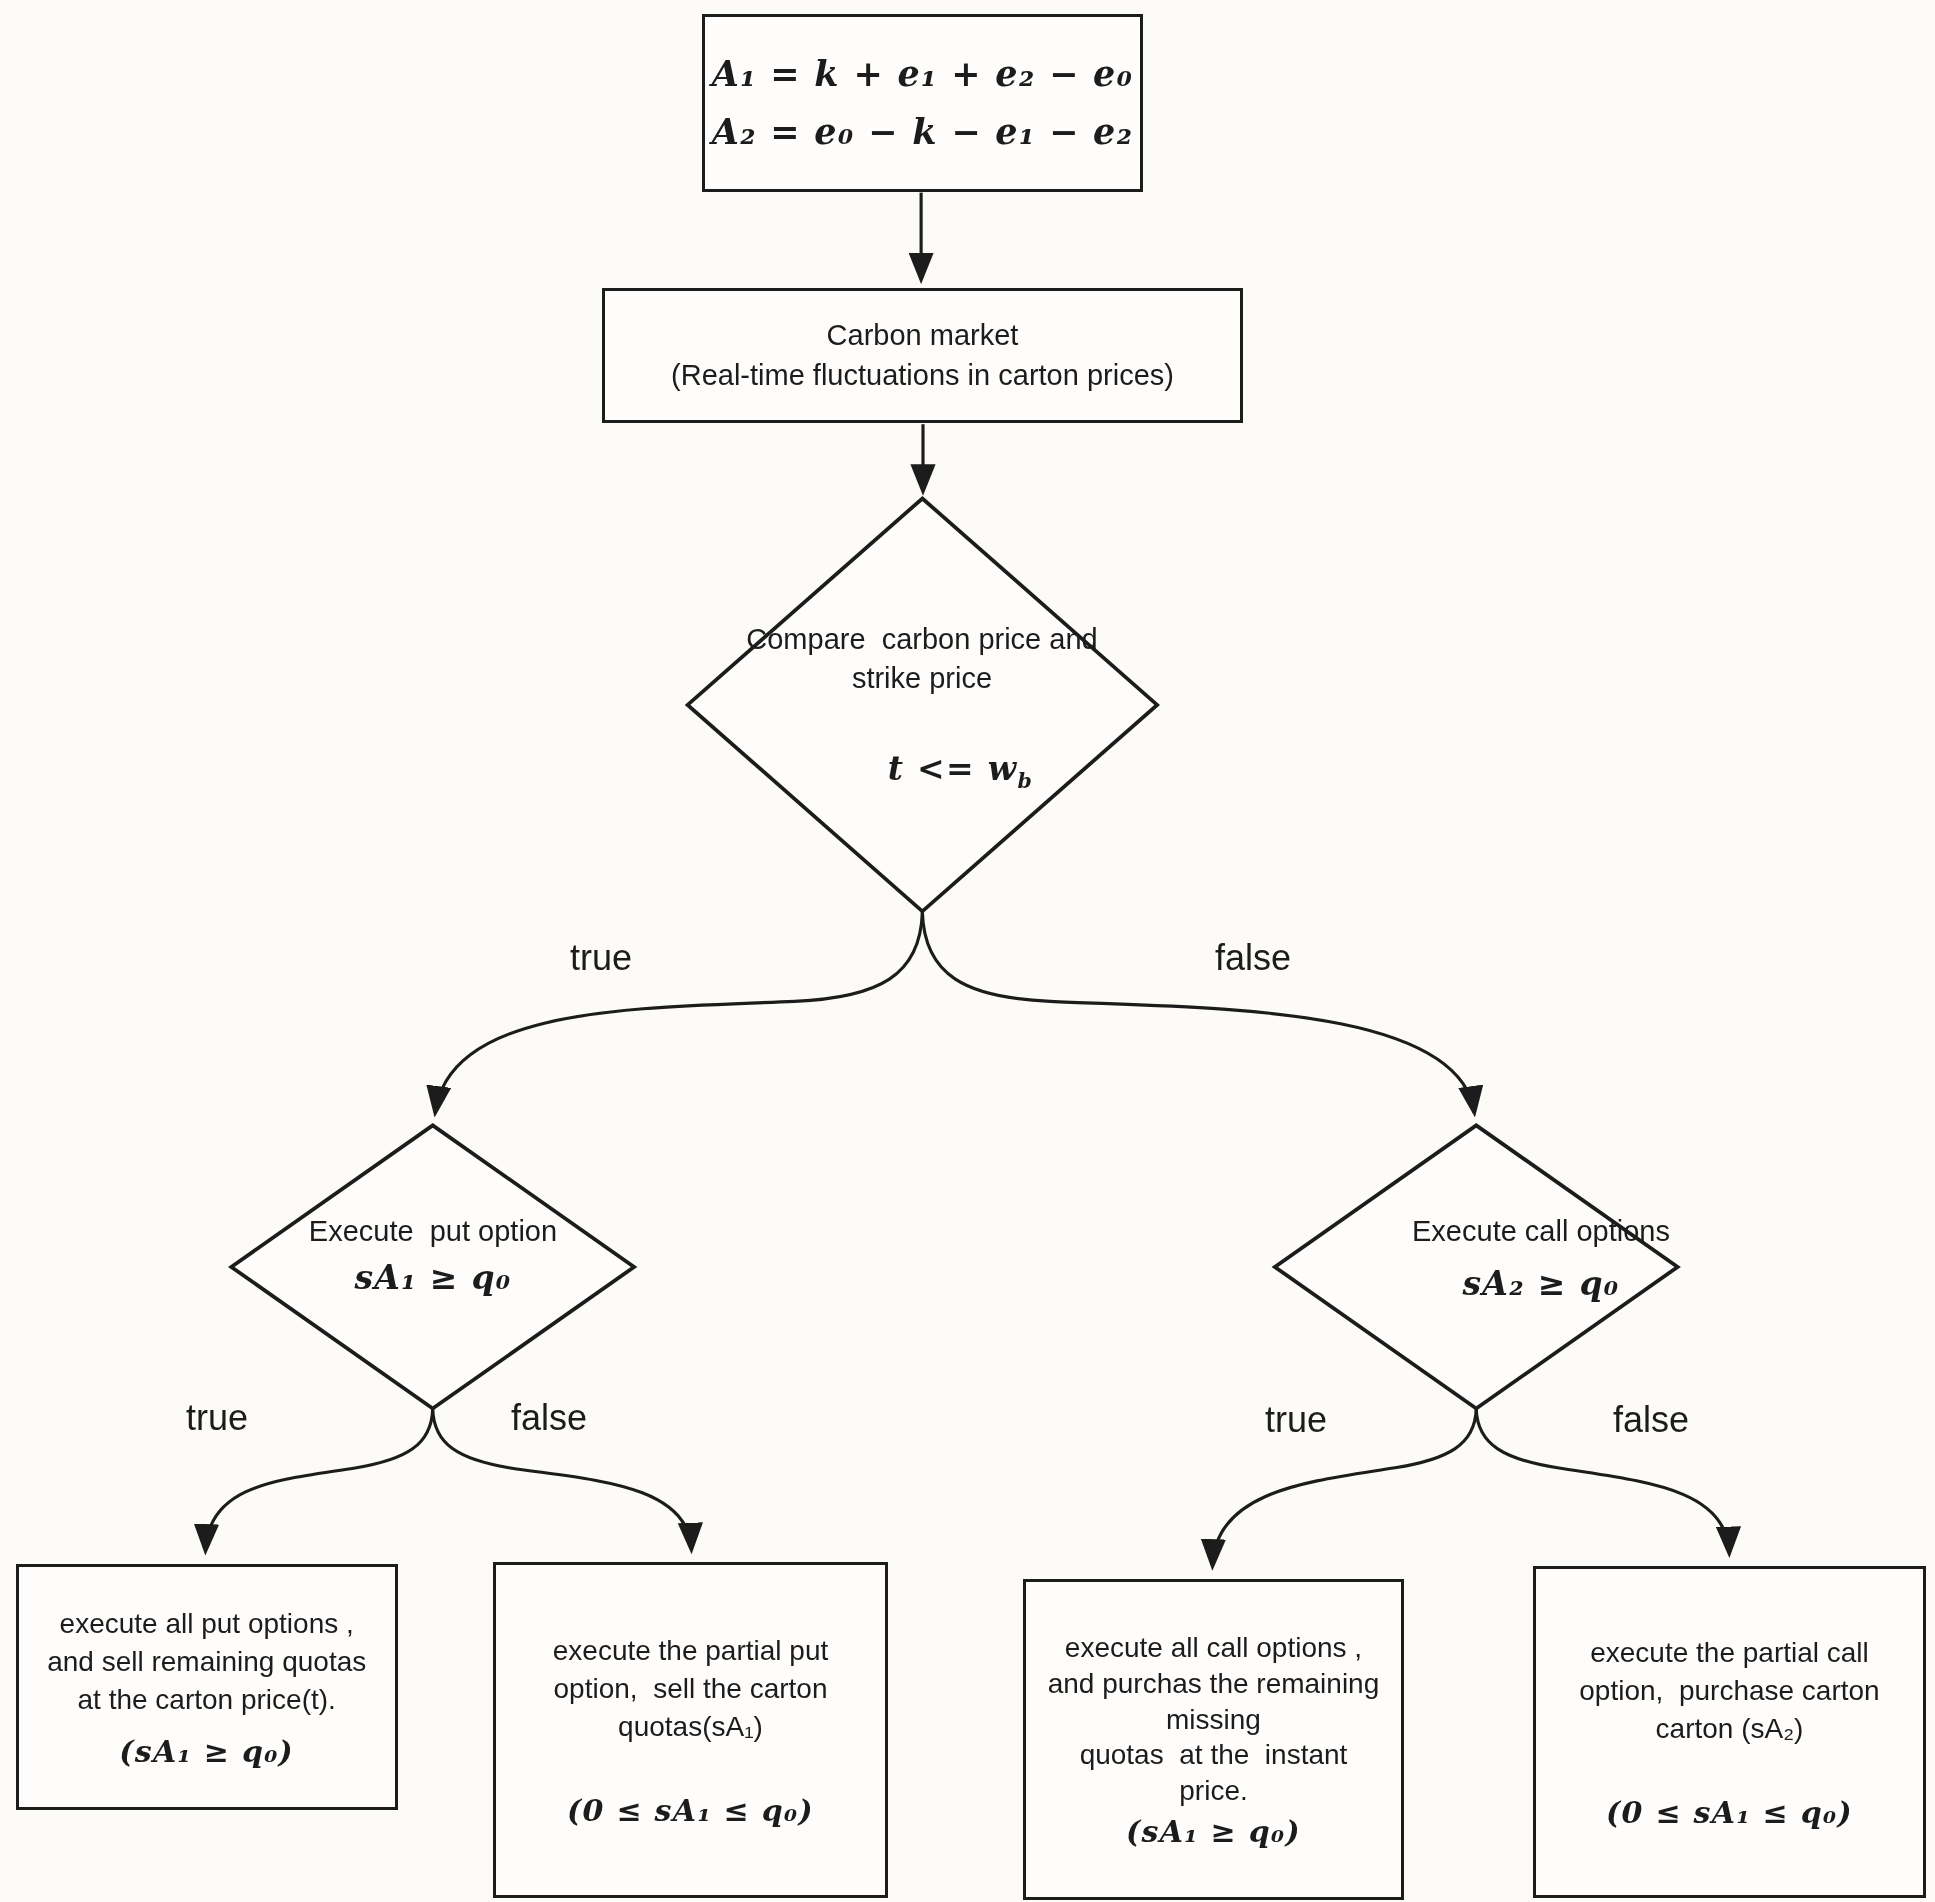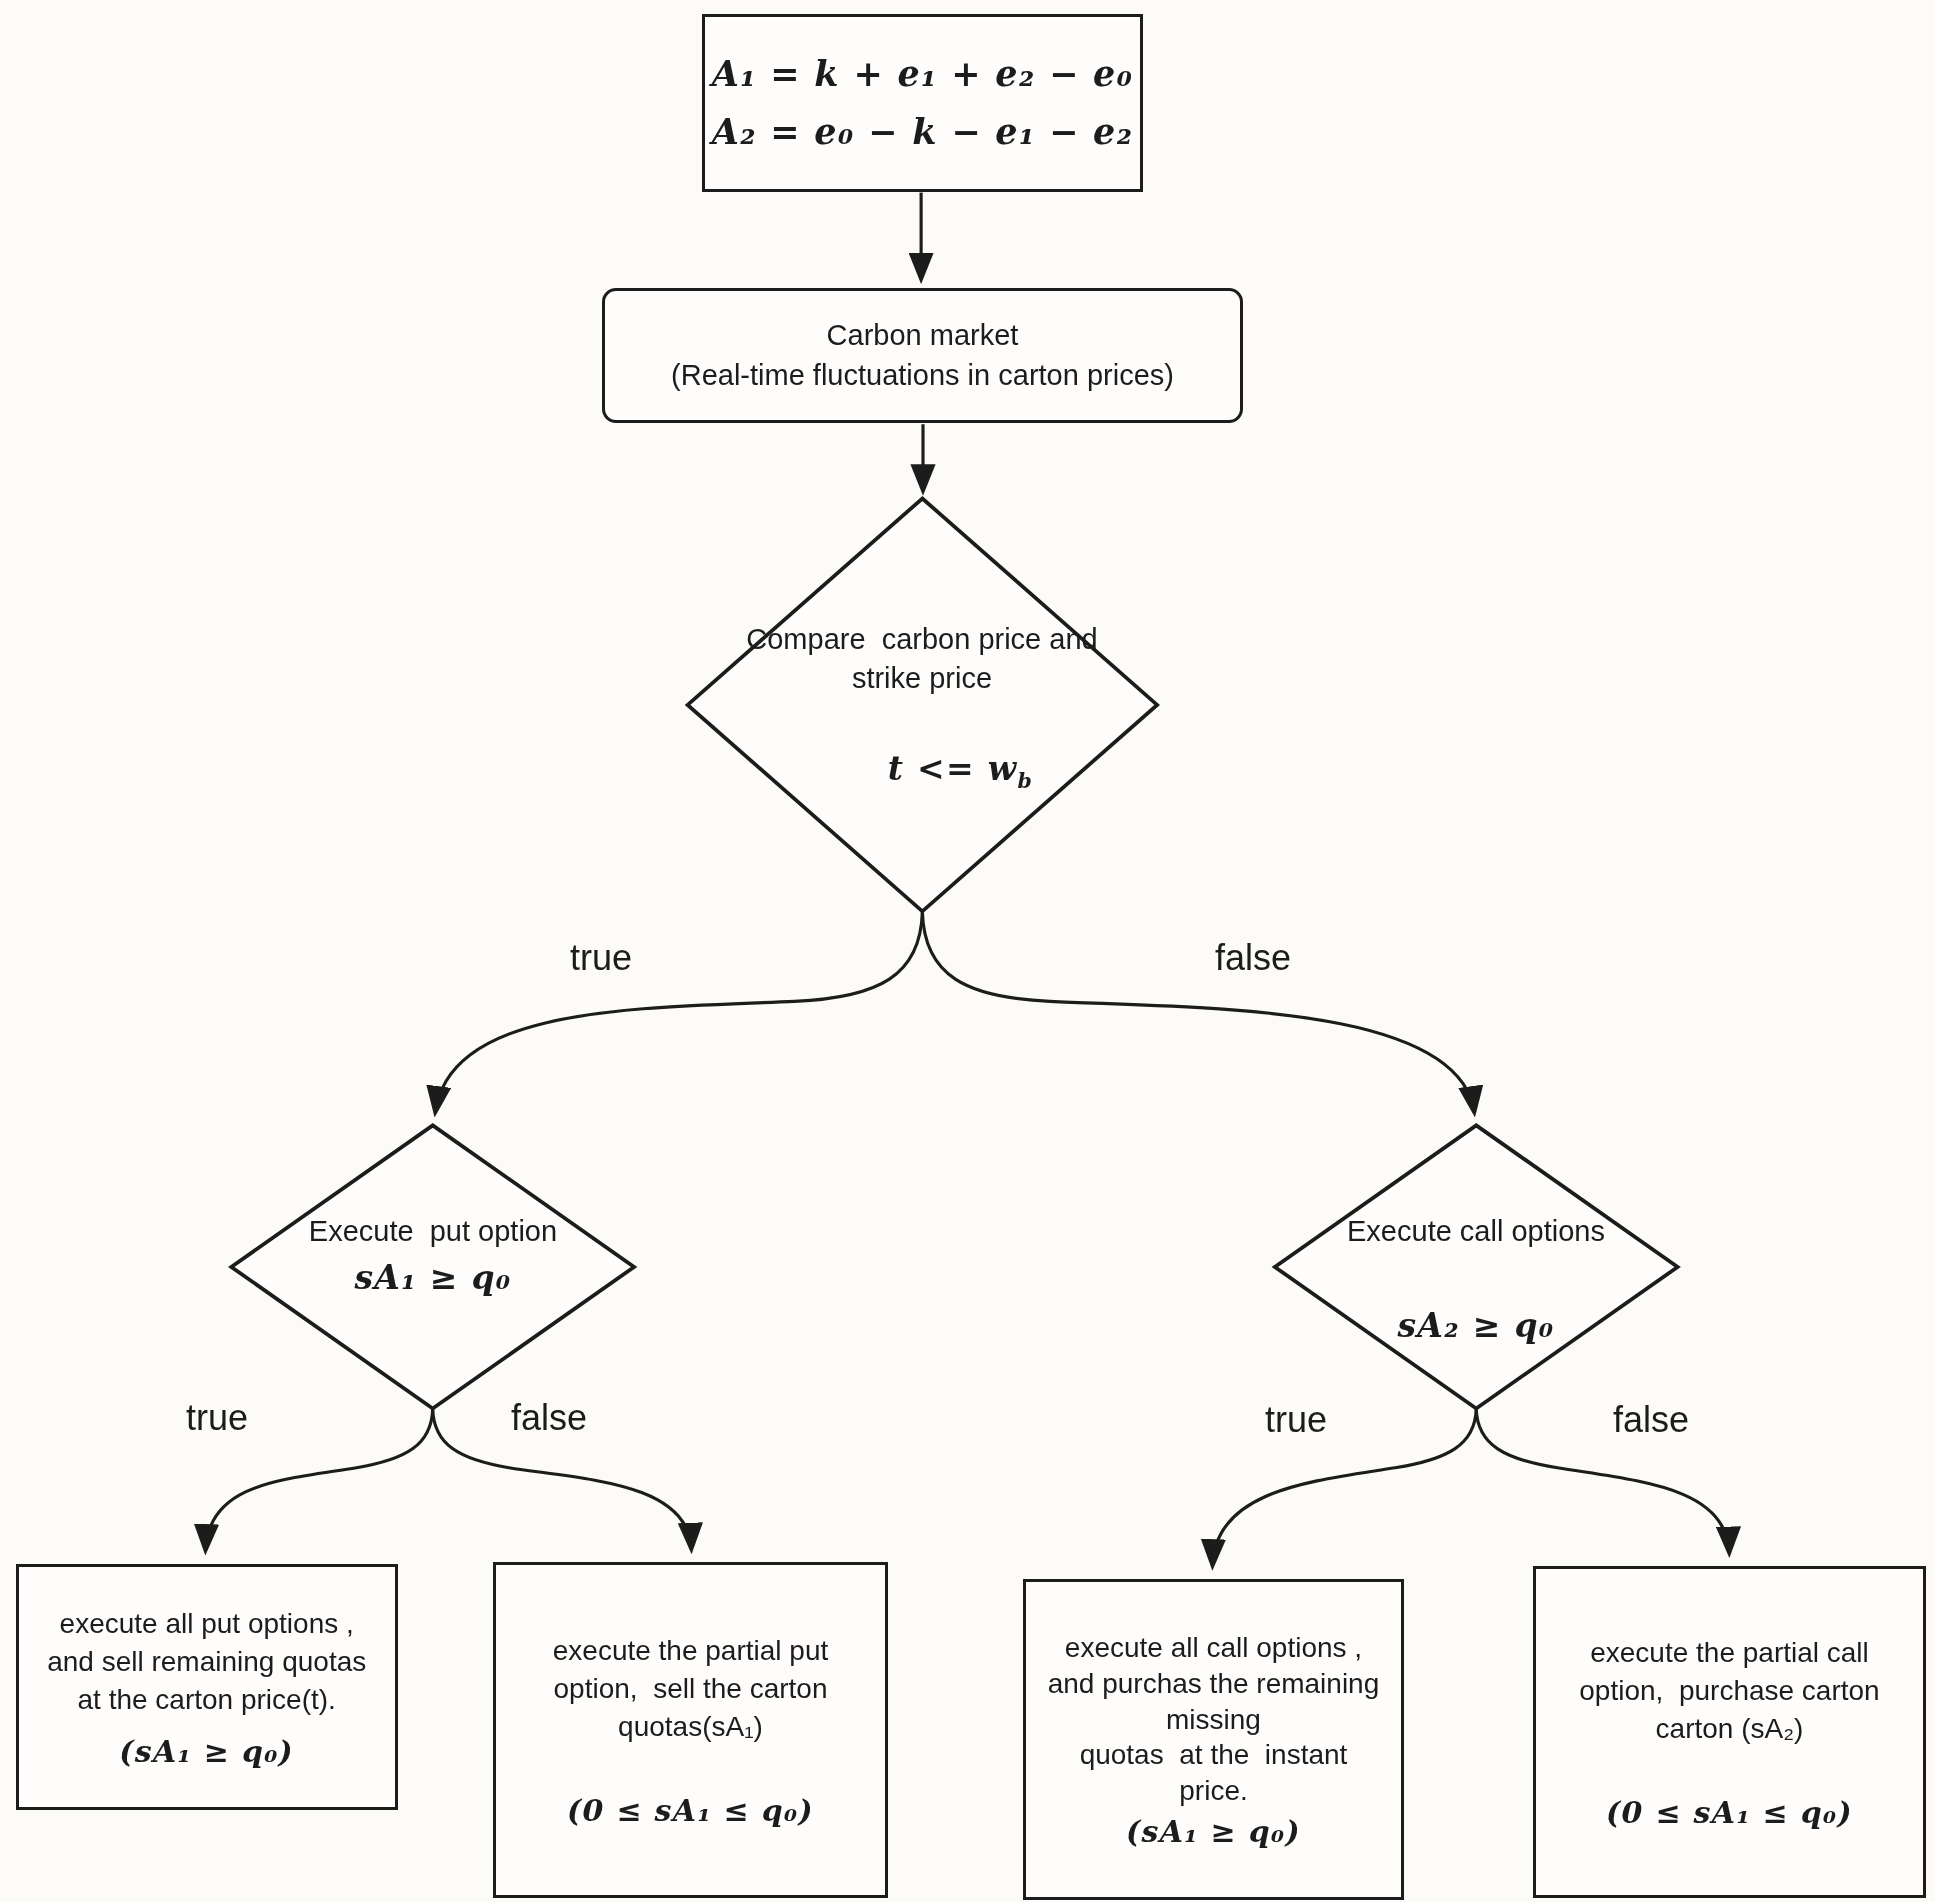--- a/index.html
+++ b/index.html
@@ -76,42 +76,42 @@
     <polygon class="diamond" points="1465,792 1838,1120 1465,1448 1092,1120"></polygon>
     <polygon class="diamond" points="687,1788 1007,2013 687,2238 367,2013"></polygon>
     <polygon class="diamond" points="2345,1788 2665,2013 2345,2238 2025,2013"></polygon>
   </svg>
 
   <div class="node" style="left:702px;top:14px;width:441px;height:178px;">
     <div class="formula formula-box-line">A₁ = k + e₁ + e₂ − e₀</div>
     <div class="formula formula-box-line">A₂ = e₀ − k − e₁ − e₂</div>
   </div>
 
-  <div class="node" style="left:602px;top:288px;width:641px;height:135px;border-radius:14px;">
+  <div class="node" style="left:602px;top:288px;width:641px;height:135px;">
     <div class="line big">Carbon market</div>
     <div class="line big">(Real-time fluctuations in carton prices)</div>
   </div>
 
   <div class="dtext" style="left:689px;top:620px;width:466px;">
     <div class="line big">Compare  carbon price and</div>
     <div class="line big">strike price</div>
     <div class="formula diamond-formula">
       <span>t &lt;= w</span><sub>b</sub>
     </div>
   </div>
 
   <div class="edge-label" style="left:601px;top:958px;">true</div>
   <div class="edge-label" style="left:1253px;top:958px;">false</div>
 
   <div class="dtext" style="left:244px;top:1212px;width:378px;">
     <div class="line big">Execute  put option</div>
     <div class="formula diamond-formula" style="margin-top:6.3px;text-align:right;">sA₁ ≥ q₀</div>
   </div>
 
-  <div class="dtext" style="left:1287px;top:1212px;width:378px;gap:42px;">
+  <div class="dtext" style="left:1352px;top:1212px;width:378px;">
     <div class="line big">Execute call options</div>
     <div class="formula diamond-formula" style="margin-top:13px;">sA₂ ≥ q₀</div>
   </div>
 
   <div class="edge-label" style="left:217px;top:1418px;">true</div>
   <div class="edge-label" style="left:549px;top:1418px;">false</div>
   <div class="edge-label" style="left:1296px;top:1420px;">true</div>
   <div class="edge-label" style="left:1651px;top:1420px;">false</div>
 
   <div class="node" style="left:15.7px;top:1564px;width:382px;height:246px;">

